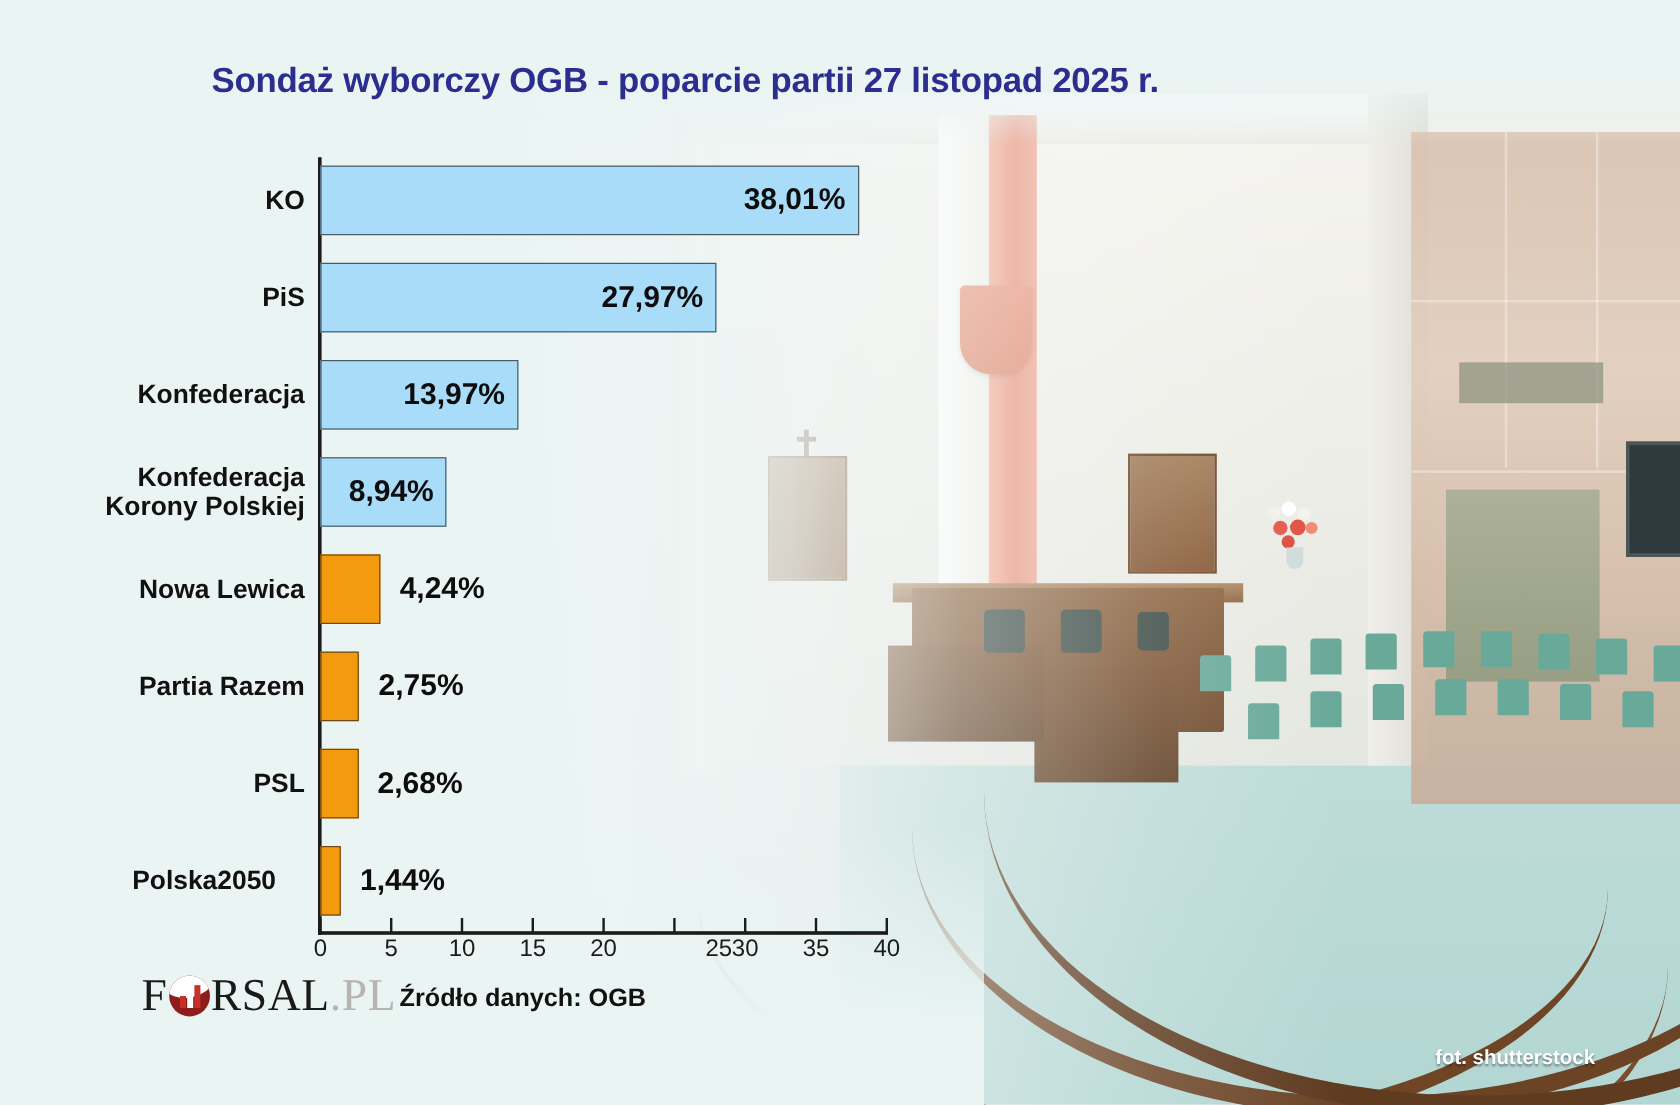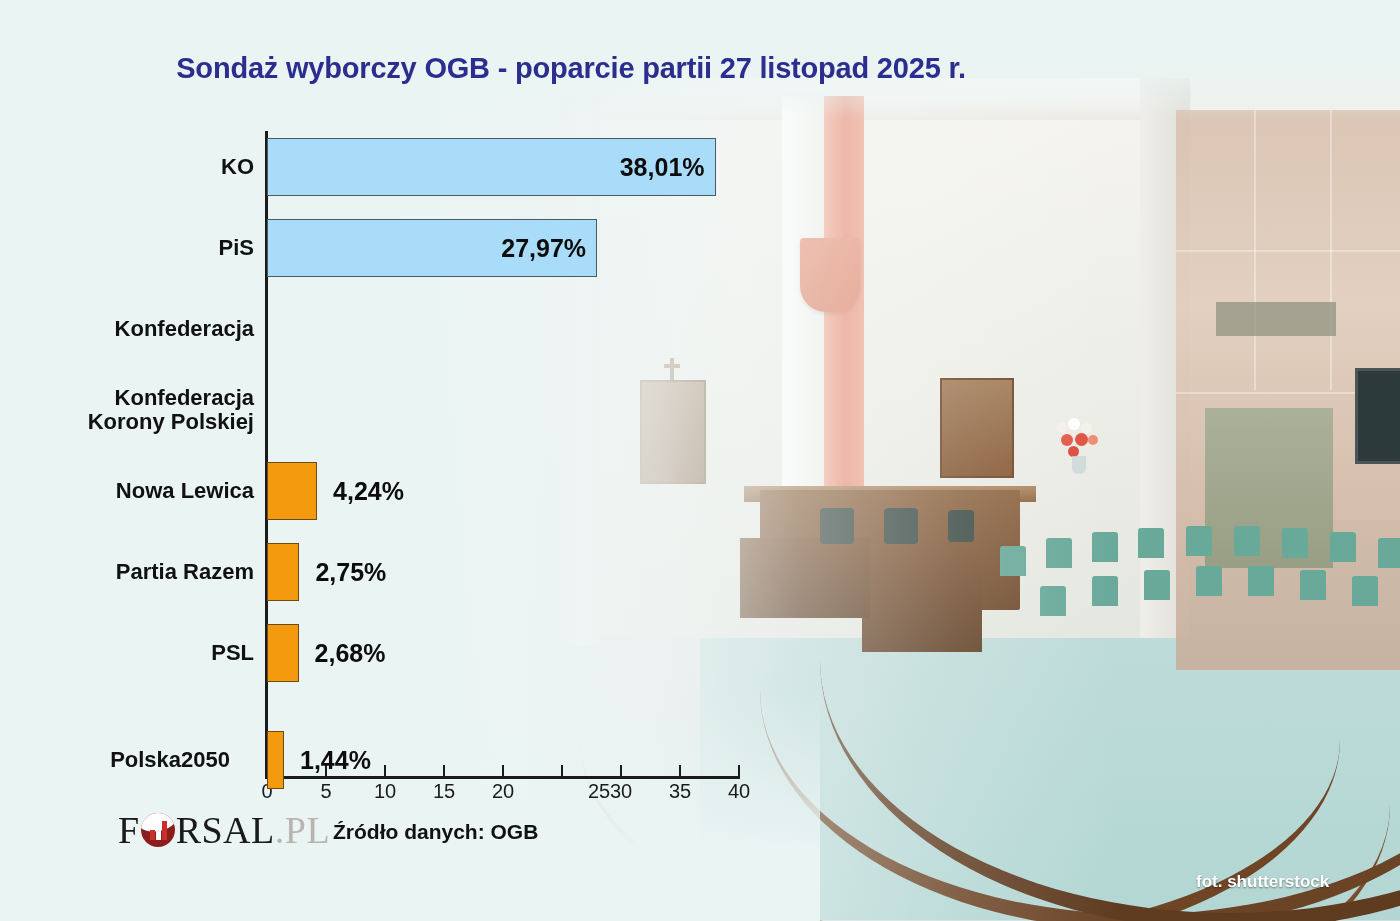--- a/index.html
+++ b/index.html
@@ -465,41 +465,47 @@
           </div>
         </div>
         <div class="bar-row" style="top: 212px; width: 1400px;">
           <div class="cat-label">PiS</div>
           <div class="bar blue" style="width: 330.046px;">
             <div class="val-inside">27,97%</div>
           </div>
         </div>
         <div class="bar-row" style="top: 293px; width: 1400px;">
           <div class="cat-label">Konfederacja</div>
+          <div class="bar blue" style="width: 164.846px;">
+            <div class="val-inside">13,97%</div>
+          </div>
         </div>
         <div class="bar-row" style="top: 374px; width: 1400px;">
           <div class="cat-label">Konfederacja
 Korony Polskiej</div>
+          <div class="bar blue" style="width: 105.492px;">
+            <div class="val-inside">8,94%</div>
+          </div>
         </div>
         <div class="bar-row" style="top: 455px; width: 1400px;">
           <div class="cat-label">Nowa Lewica</div>
           <div class="bar orange" style="width: 50.032px;"></div>
           <div class="val-outside" style="left: 333.032px;">4,24%</div>
         </div>
         <div class="bar-row" style="top: 536px; width: 1400px;">
           <div class="cat-label">Partia Razem</div>
           <div class="bar orange" style="width: 32.45px;"></div>
           <div class="val-outside" style="left: 315.45px;">2,75%</div>
         </div>
         <div class="bar-row" style="top: 617px; width: 1400px;">
           <div class="cat-label">PSL</div>
           <div class="bar orange" style="width: 31.624px;"></div>
           <div class="val-outside" style="left: 314.624px;">2,68%</div>
         </div>
-        <div class="bar-row" style="top: 724px; width: 1376px;">
+        <div class="bar-row" style="top: 698px; width: 1376px;">
           <div class="cat-label">Polska2050</div>
           <div class="bar orange" style="width: 16.992px;"></div>
           <div class="val-outside" style="left: 299.992px;">1,44%</div>
         </div>
       </div>
   </div>
 
   <div class="logo">
     <span>F</span>
       <span class="logo-mark">

